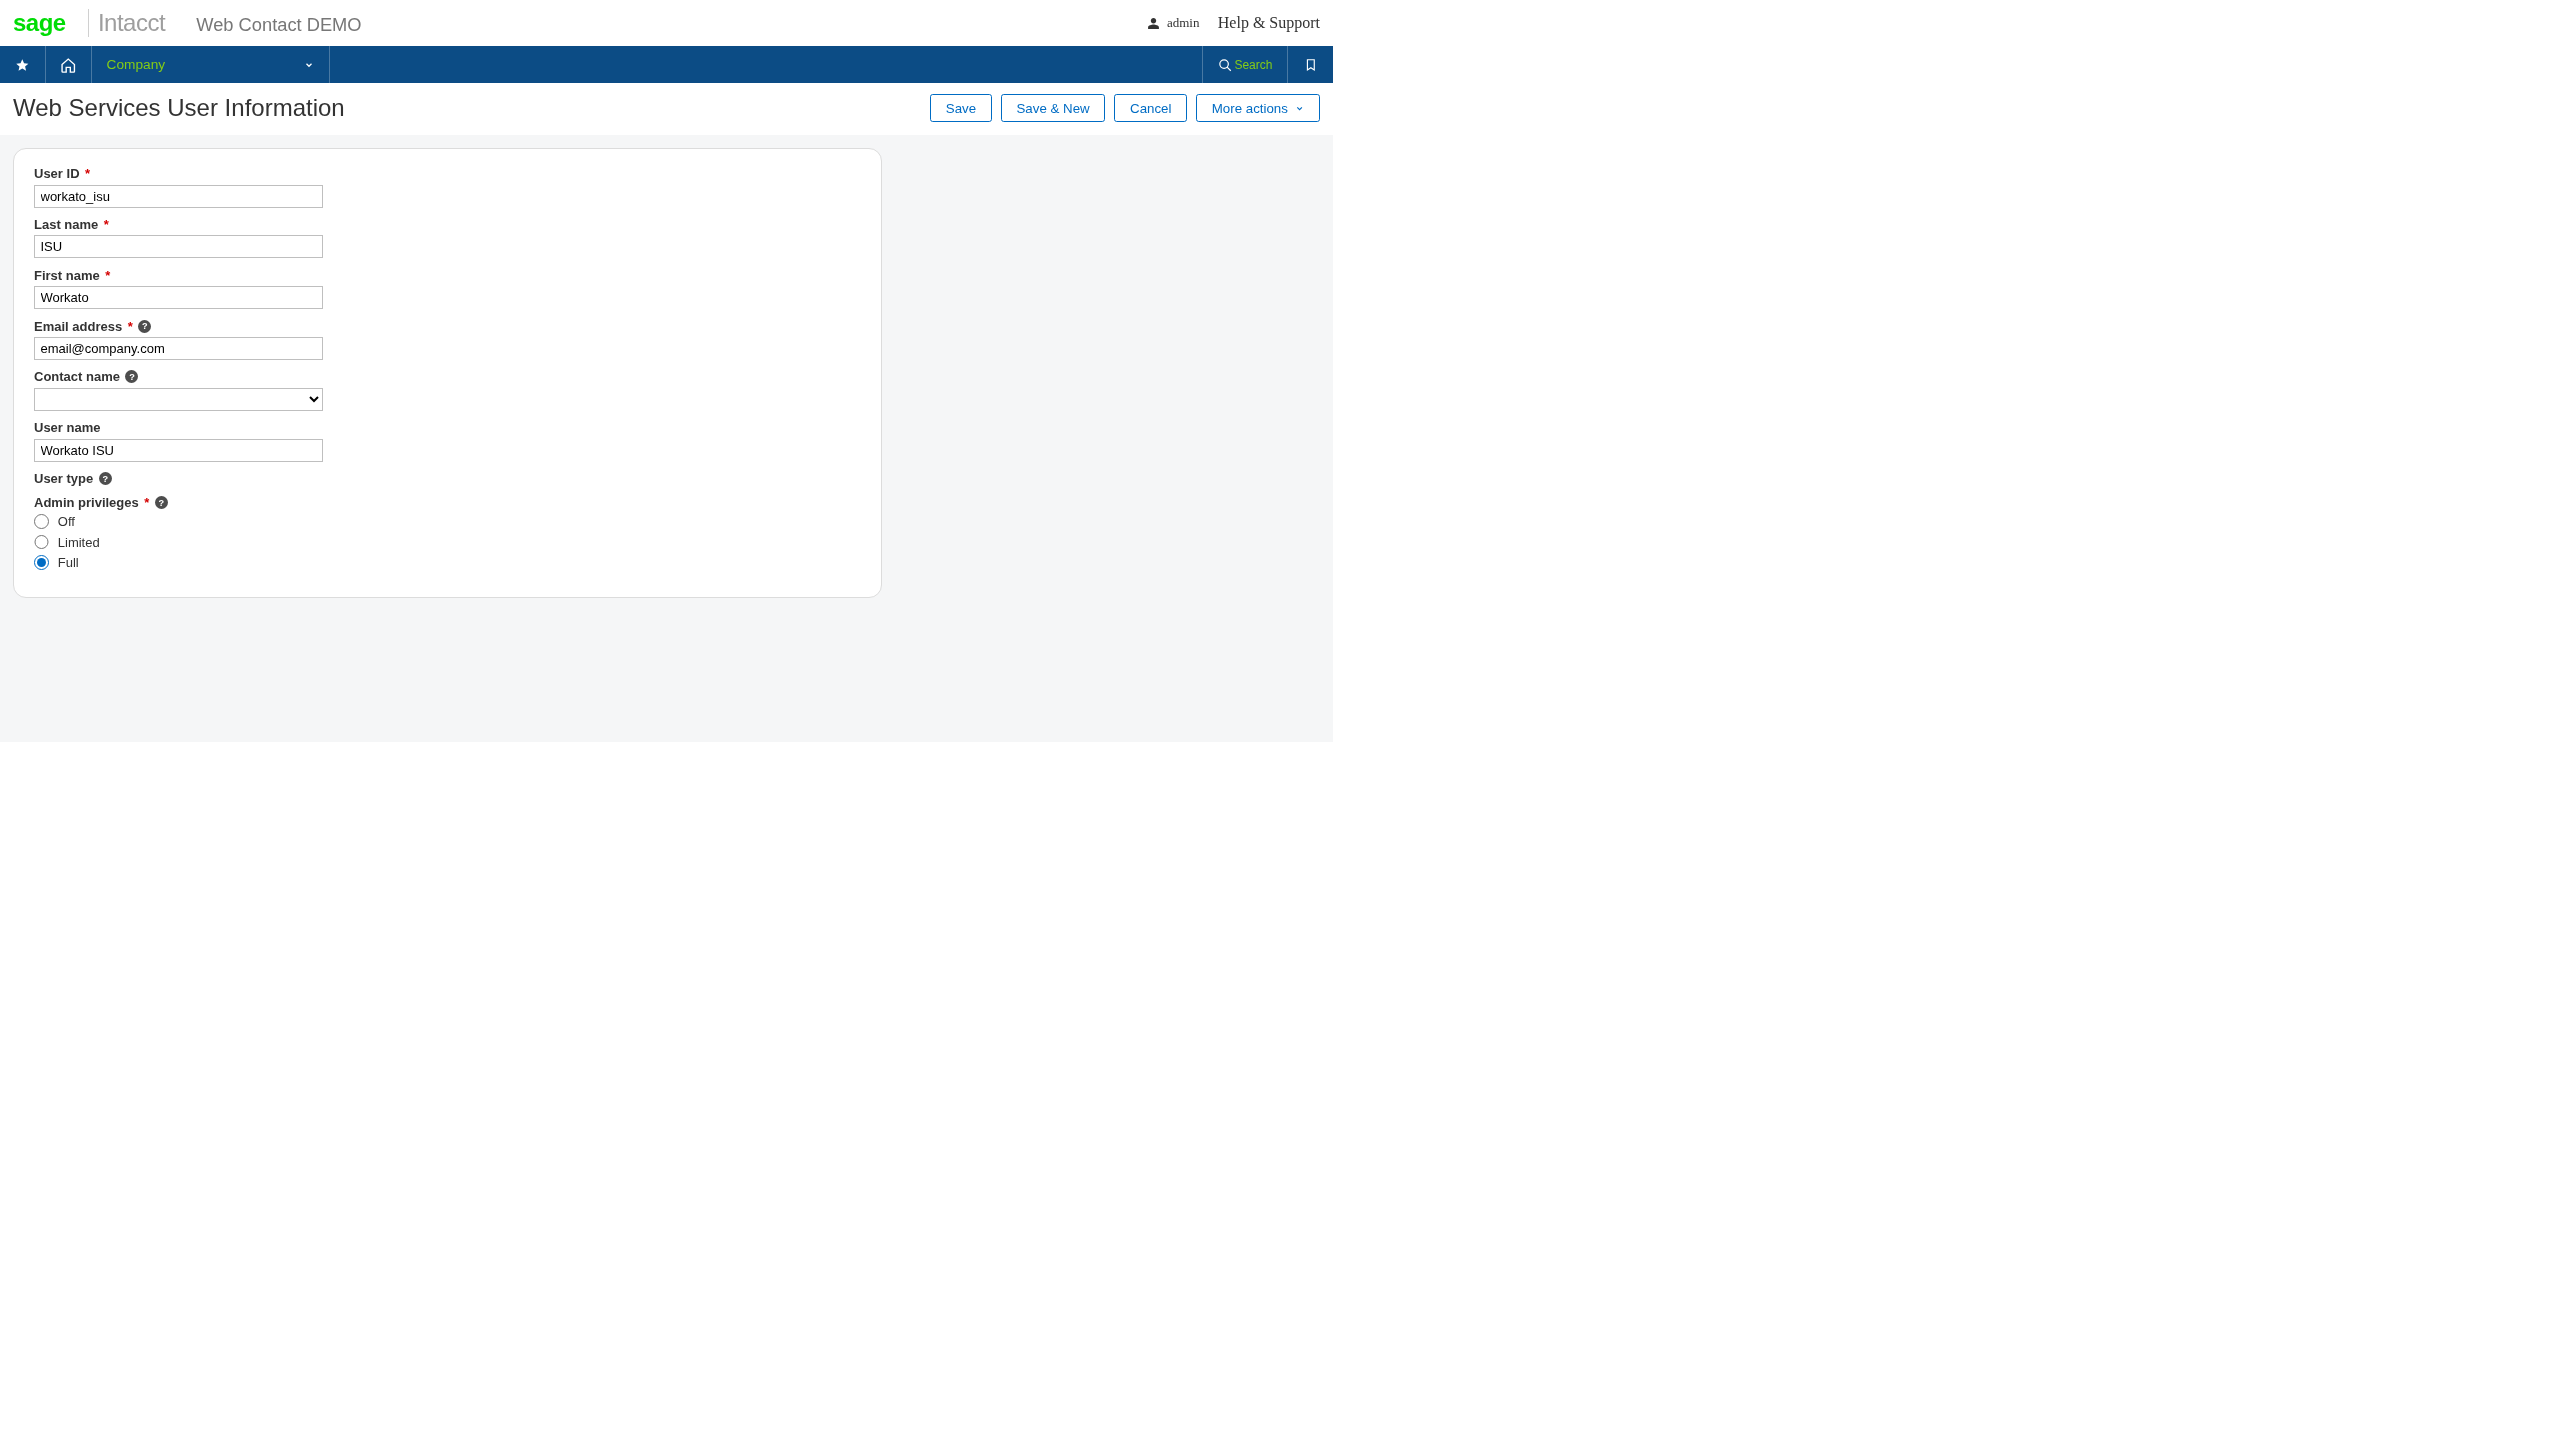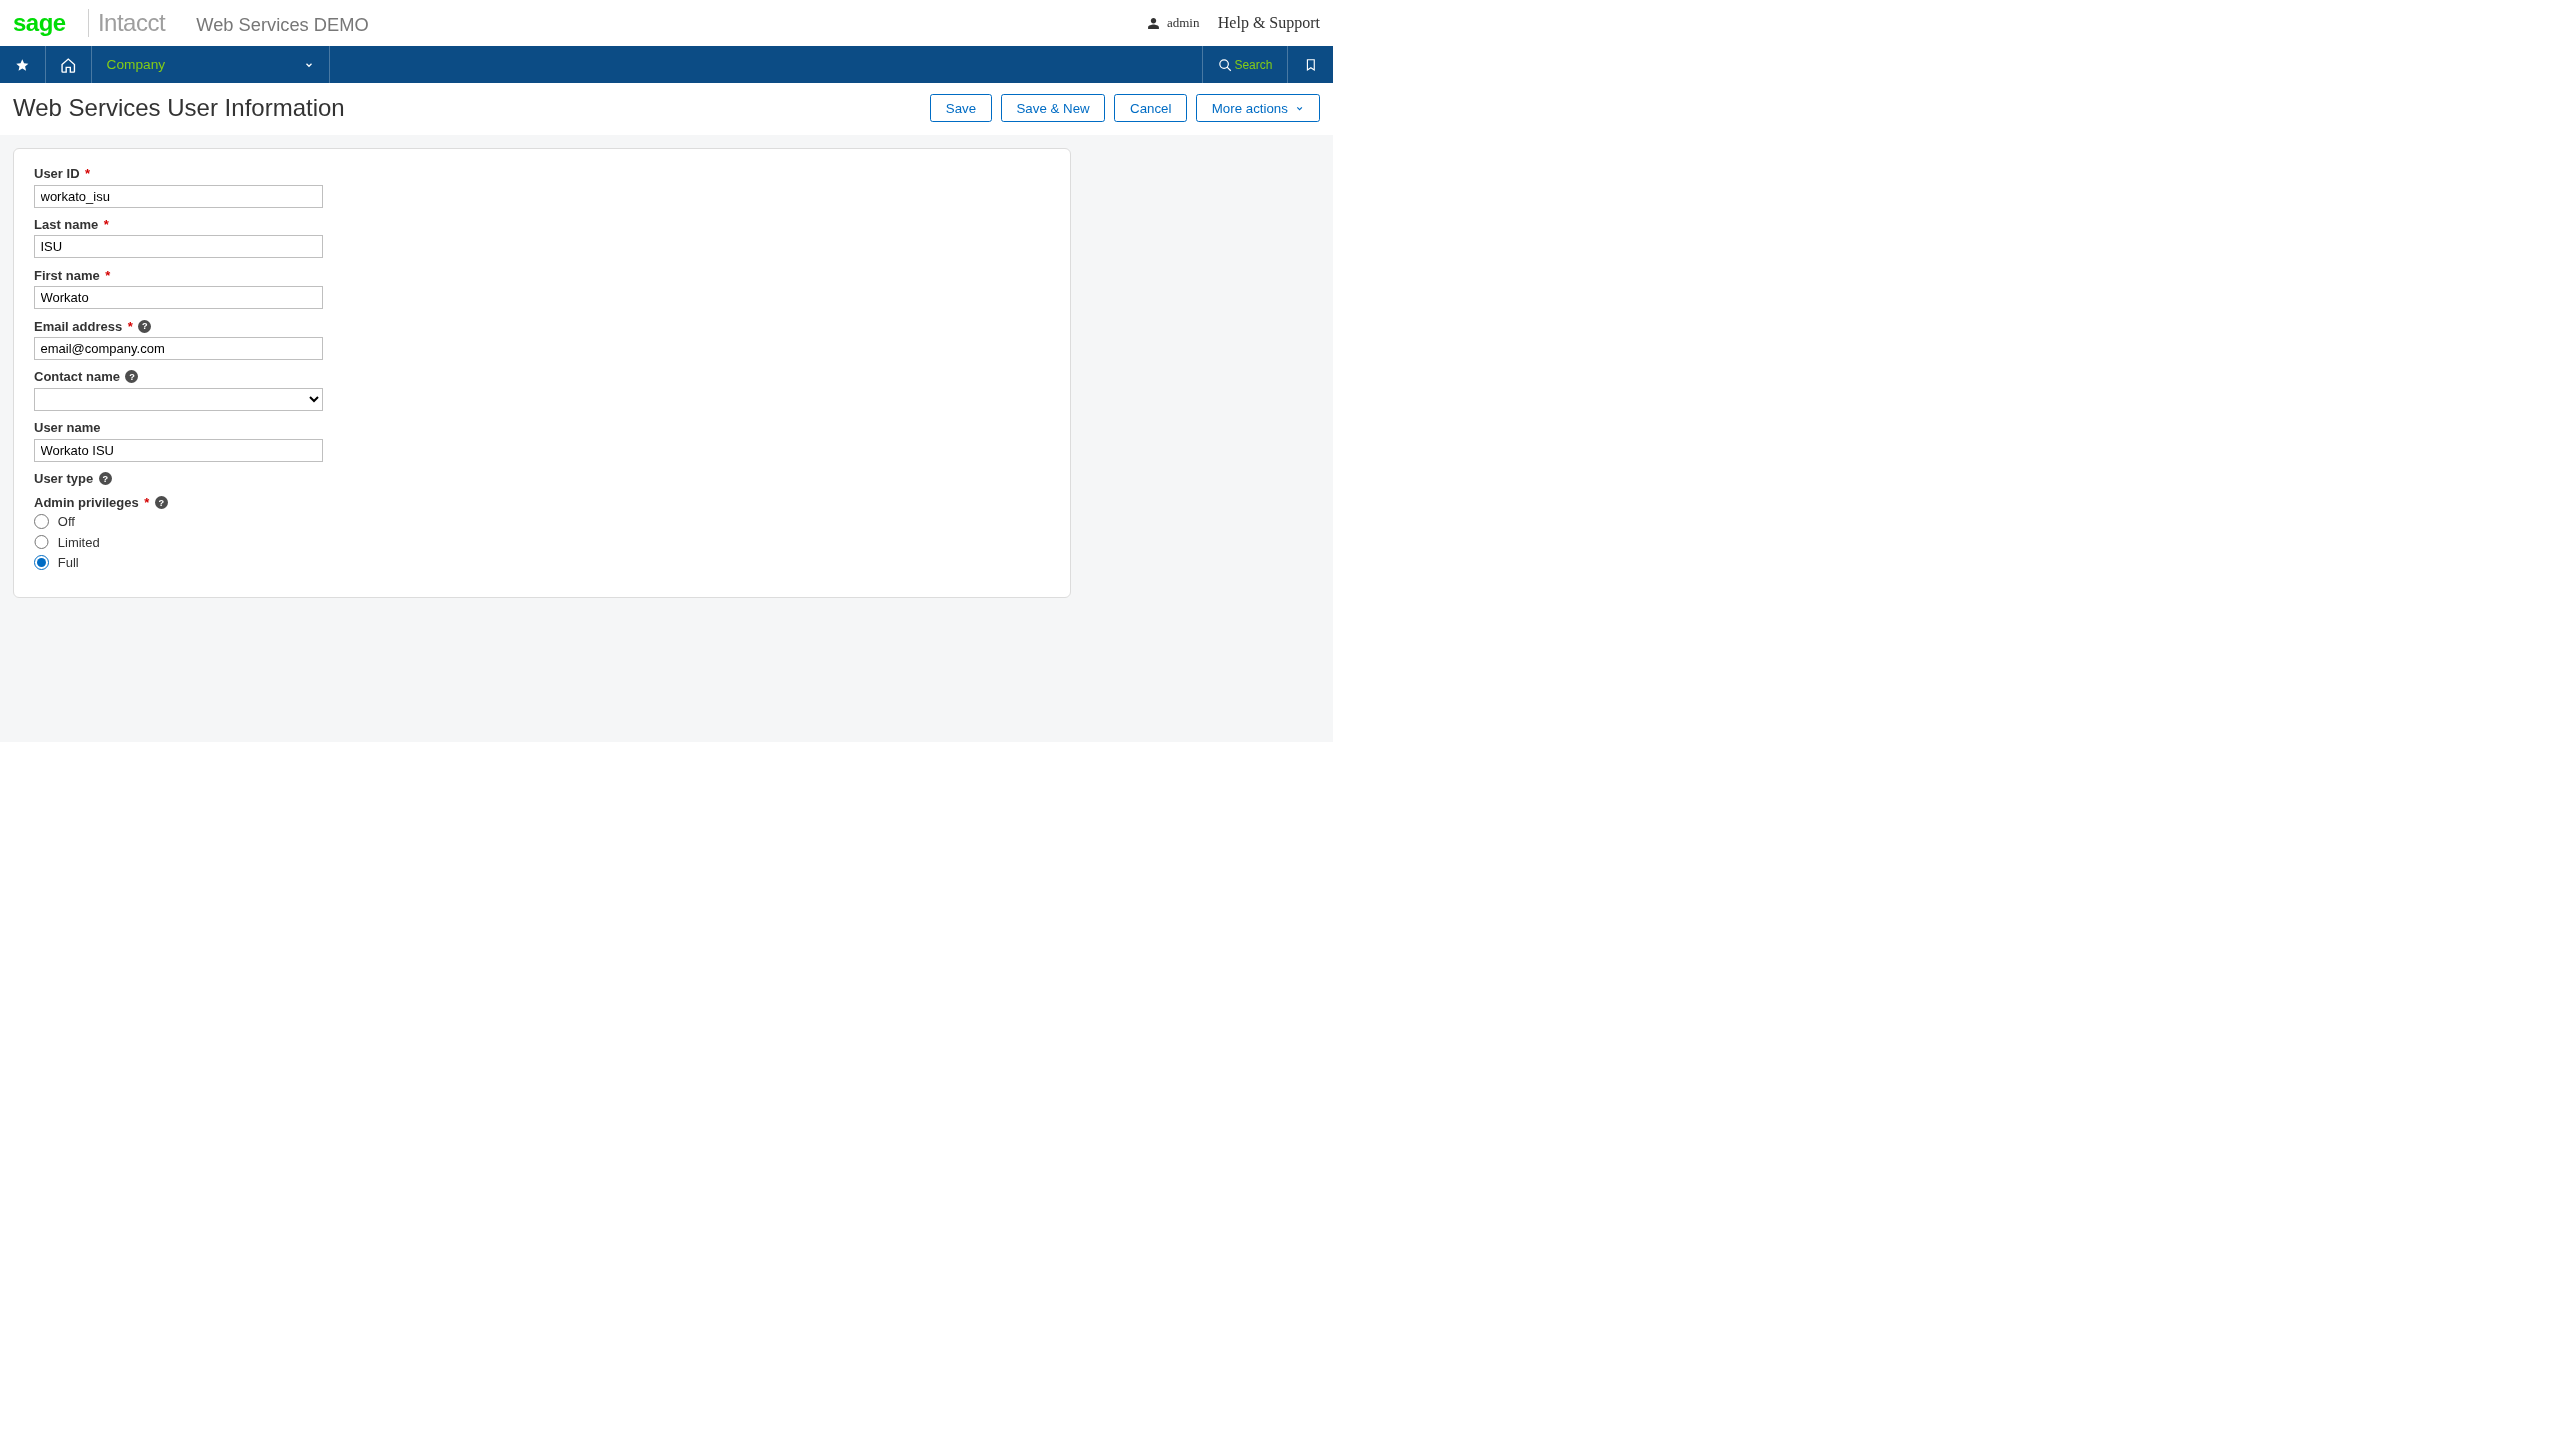--- a/index.html
+++ b/index.html
@@ -26,42 +26,42 @@
   svg { display: block; }
 
   
   .page-wrap { background: #f5f6f7; min-height: 659px; padding-bottom: 27.5px; }
   .page-header { display: flex; align-items: center; justify-content: space-between; padding: 11px 13px 13px 13px; background: #fff; }
   .page-title { font-size: 24px; font-weight: 400; color: #333; }
   .action-buttons { display: flex; gap: 9.2px; }
   .btn { border: 1.4px solid #006cc4; background: #fff; color: #006cc4; font-size: 13.3px; padding: 5.5px 14.6px; border-radius: 2.7px; cursor: pointer; display: flex; align-items: center; gap: 7.3px; }
 
   
-  .card { background: #fff; border: 0.9px solid #dcdcdc; border-radius: 6px; margin: 13px; padding: 16.5px 20px 18.3px 20px; width: 1058px; }
+  .card { background: #fff; border: 0.9px solid #dcdcdc; border-radius: 13px; margin: 13px; padding: 16.5px 20px 18.3px 20px; width: 869px; }
   .form-group { margin-bottom: 9.2px; }
   .form-label { display: flex; align-items: center; gap: 5.5px; font-weight: 600; font-size: 13px; color: #333; margin-bottom: 3.7px; }
   .req { color: #d40000; font-weight: 700; font-size: 13px; }
   .help-icon { width: 13px; height: 13px; border-radius: 50%; background: #4d4d4d; color: #fff; font-size: 9.2px; display: inline-flex; align-items: center; justify-content: center; cursor: pointer; }
   .text-input { width: 289px; height: 23px; border: 0.9px solid #bfbfbf; padding: 1.8px 5.5px; font-size: 13px; background: #fff; }
   .select { width: 289px; height: 23px; border: 0.9px solid #bfbfbf; padding: 1.8px 5.5px; font-size: 13px; background: #fff; appearance: auto; }
 
   .radio-group { display: flex; flex-direction: column; gap: 5.5px; margin-top: 1.8px; }
   .radio-item { display: flex; align-items: center; gap: 9.2px; font-size: 13px; }
   .radio-item input[type=radio] { width: 14.6px; height: 14.6px; accent-color: #006cc4; cursor: pointer; }
   .radio-item label { cursor: pointer; }
 
 </style>
 </head>
 <body>
 
 <div class="top-header">
   <div class="brand">
     <span class="sage">sage</span>
     <span class="intacct">Intacct</span>
-    <span class="tenant">Web Services DEMO</span>
+    <span class="tenant">Web Contact DEMO</span>
   </div>
   <div class="top-right">
     <div class="user">
       <svg width="13" height="13" viewBox="0 0 24 24" fill="#333">
           <path d="M12 12c2.7 0 5-2.3 5-5s-2.3-5-5-5-5 2.3-5 5 2.3 5 5 5zm0 2c-3.3 0-10 1.7-10 5v3h20v-3c0-3.3-6.7-5-10-5z"></path>
         </svg>
       <span>admin</span>
     </div>
     <div class="help">
       <span>Help &amp; Support</span>

